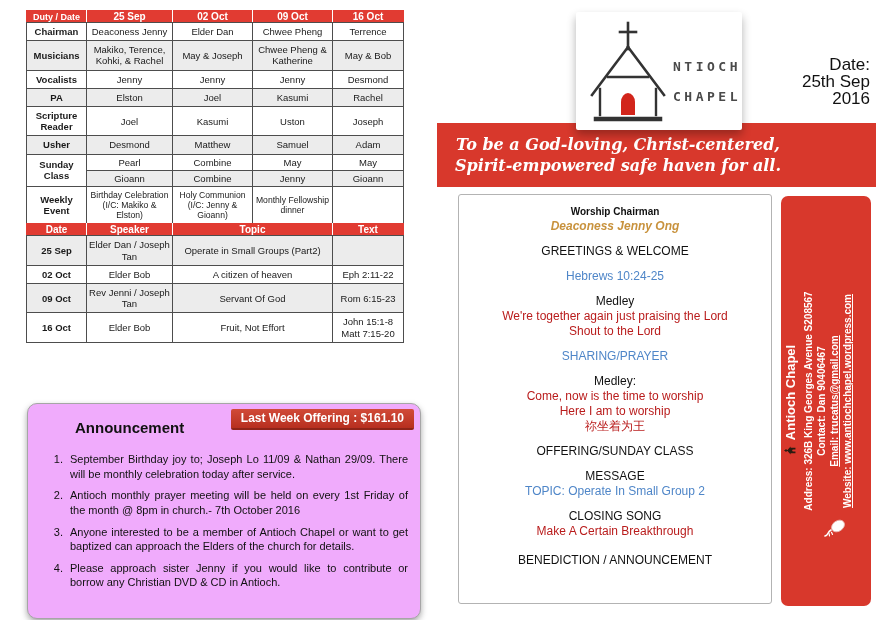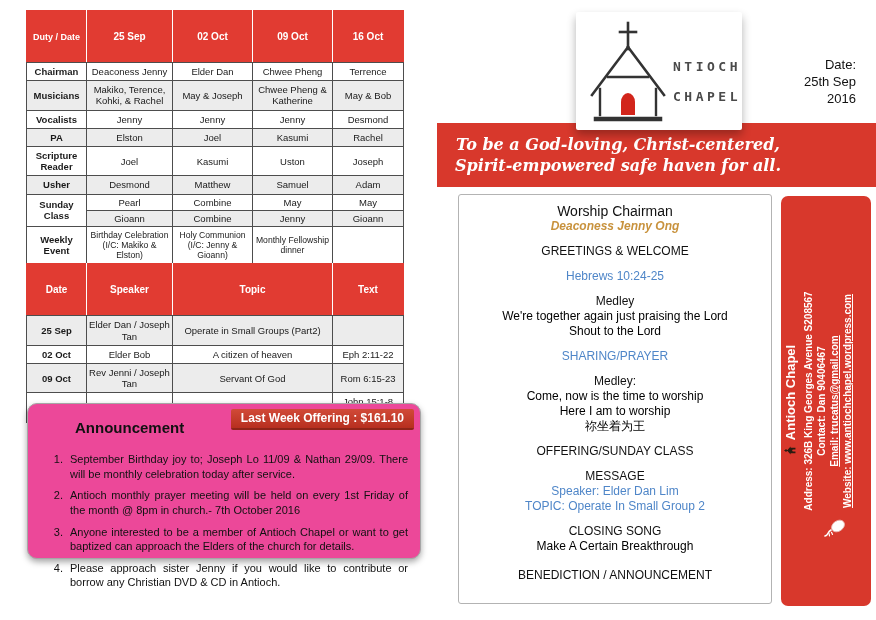--- a/index.html
+++ b/index.html
@@ -5,33 +5,33 @@
   * { box-sizing: border-box; margin: 0; padding: 0; }
   body { background: #fff; font-family: "Liberation Sans", sans-serif; }
   .page { position: relative; width: 876px; height: 620px; background: #fff; overflow: hidden; }
 
   
   .tables { position: absolute; left: 26px; top: 10px; width: 377px; }
   table { border-collapse: collapse; width: 377px; table-layout: fixed; }
   td { border: 1px solid #4d4d4d; text-align: center; vertical-align: middle;
        font-size: 9.5px; color: #1a1a1a; padding: 3px 2px; line-height: 1.18; }
   th { background: #e13b32; color: #fff; font-size: 10px; font-weight: bold;
-       border: 1px solid #fff; border-bottom: 1px solid #4d4d4d; padding: 20px 2px; }
+       border: 1px solid #fff; border-bottom: 1px solid #4d4d4d; padding: 0 2px; }
   th:first-child { border-left-color: #e13b32; }
   th:last-child  { border-right-color: #e13b32; }
   tr.top th { border-top-color: #e13b32; }
   td.lbl { font-weight: bold; font-size: 9.5px; }
   tr.alt td { background: #ececec; }
   tr.sub td { padding: 2px 2px; }
   td.small { font-size: 8.6px; }
   #sermon { margin-top: -1px; }
 
   
-  .announce { position: absolute; left: 27px; top: 403px; width: 394px; height: 156px;
-              background: #ec4899; border: 1px solid #a6a6a6; border-radius: 10px;
+  .announce { position: absolute; left: 27px; top: 403px; width: 394px; height: 216px;
+              background: #f0abfc; border: 1px solid #a6a6a6; border-radius: 10px;
               box-shadow: 0 3px 6px rgba(0,0,0,.35); }
   .ann-title { margin: 15px 0 0 47px; font-size: 15px; font-weight: bold; color: #111; }
   .offering-badge { position: absolute; top: 5px; right: 6px;
               background: linear-gradient(#d14a38, #b72f1f);
               border-bottom: 2px solid #8e2418; border-radius: 2px;
               color: #fff; font-weight: bold; font-size: 12px; padding: 2px 10px 3px; }
   .ann-list { margin: 16px 12px 0 10px; padding-left: 28px; font-size: 11px;
               line-height: 1.33; color: #111; text-align: justify; }
   .ann-list li { margin-bottom: 7px; padding-left: 4px; }
 
@@ -40,33 +40,33 @@
             background: #d8382c; }
   .mission { position: absolute; left: 0; top: 11px; width: 362px; text-align: center;
              font-family: "DejaVu Serif", serif; font-style: italic; font-weight: bold;
              font-size: 16px; line-height: 21px; color: #fff; }
   .logo-card { position: absolute; left: 576px; top: 12px; width: 166px; height: 118px;
                background: #fff; border-radius: 2px; box-shadow: 0 5px 10px rgba(0,0,0,.3);
                z-index: 2; }
   .logo-word { position: absolute; left: 97px; font-family: "DejaVu Sans Mono", monospace;
                font-size: 13px; letter-spacing: 3.5px; color: #4a4a4a; font-weight: bold; }
   .lw1 { top: 47px; } .lw2 { top: 77px; }
-  .date-block { position: absolute; top: 56px; right: 20px; width: 110px; text-align: right;
-                font-size: 13px; line-height: 17px; color: #111; }
+  .date-block { position: absolute; top: 56px; right: 6px; width: 110px; text-align: right;
+                font-size: 17px; line-height: 17px; color: #111; }
 
   
   .svc-card { position: absolute; left: 458px; top: 194px; width: 314px; height: 410px;
               background: #fff; border: 1px solid #b3b3b3; border-radius: 3px;
               text-align: center; font-size: 12px; line-height: 15px; color: #111;
               padding-top: 9px; }
   .svc-group { margin-bottom: 10px; }
-  .svc-b { font-weight: normal; font-size: 14px; }
+  .svc-b { font-weight: bold; font-size: 10px; }
   .gold { color: #c8923d; font-weight: bold; font-style: italic; }
   .blue { color: #4f86c8; }
-  .redt { color: #000000; }
+  .redt { color: #b91c1c; }
 
   
   .sidebar { position: absolute; left: 781px; top: 196px; width: 90px; height: 410px;
              background: #d8382c; border-radius: 7px; }
   .sb-rot { position: absolute; left: 50%; top: 50%; width: 400px; height: 86px;
             transform: translate(-50%,-50%) rotate(-90deg); text-align: center; color: #fff; }
   .sb-title { font-size: 13px; font-weight: bold; margin-bottom: 2px; }
   .sb-line { font-size: 10px; font-weight: bold; line-height: 13px; }
   .sb-link { text-decoration: underline; }
   .sb-church { display: inline-block; vertical-align: -2px; margin-right: 4px; }
@@ -268,21 +268,20 @@
       <div>Medley:</div>
       <div class="redt">Come, now is the time to worship</div>
       <div class="redt">Here I am to worship</div>
       <div class="redt">祢坐着为王</div>
     </div>
     <div class="svc-group">
       <div>OFFERING/SUNDAY CLASS</div>
     </div>
     <div class="svc-group">
       <div>MESSAGE</div>
-      <div class="blue">Speaker: Elder Dan Lim</div>
       <div class="blue">TOPIC: Operate In Small Group 2</div>
     </div>
     <div class="svc-group" style="margin-bottom:14px">
       <div>CLOSING SONG</div>
       <div class="redt">Make A Certain Breakthrough</div>
     </div>
     <div class="svc-group">
       <div>BENEDICTION / ANNOUNCEMENT</div>
     </div>
   </div>

